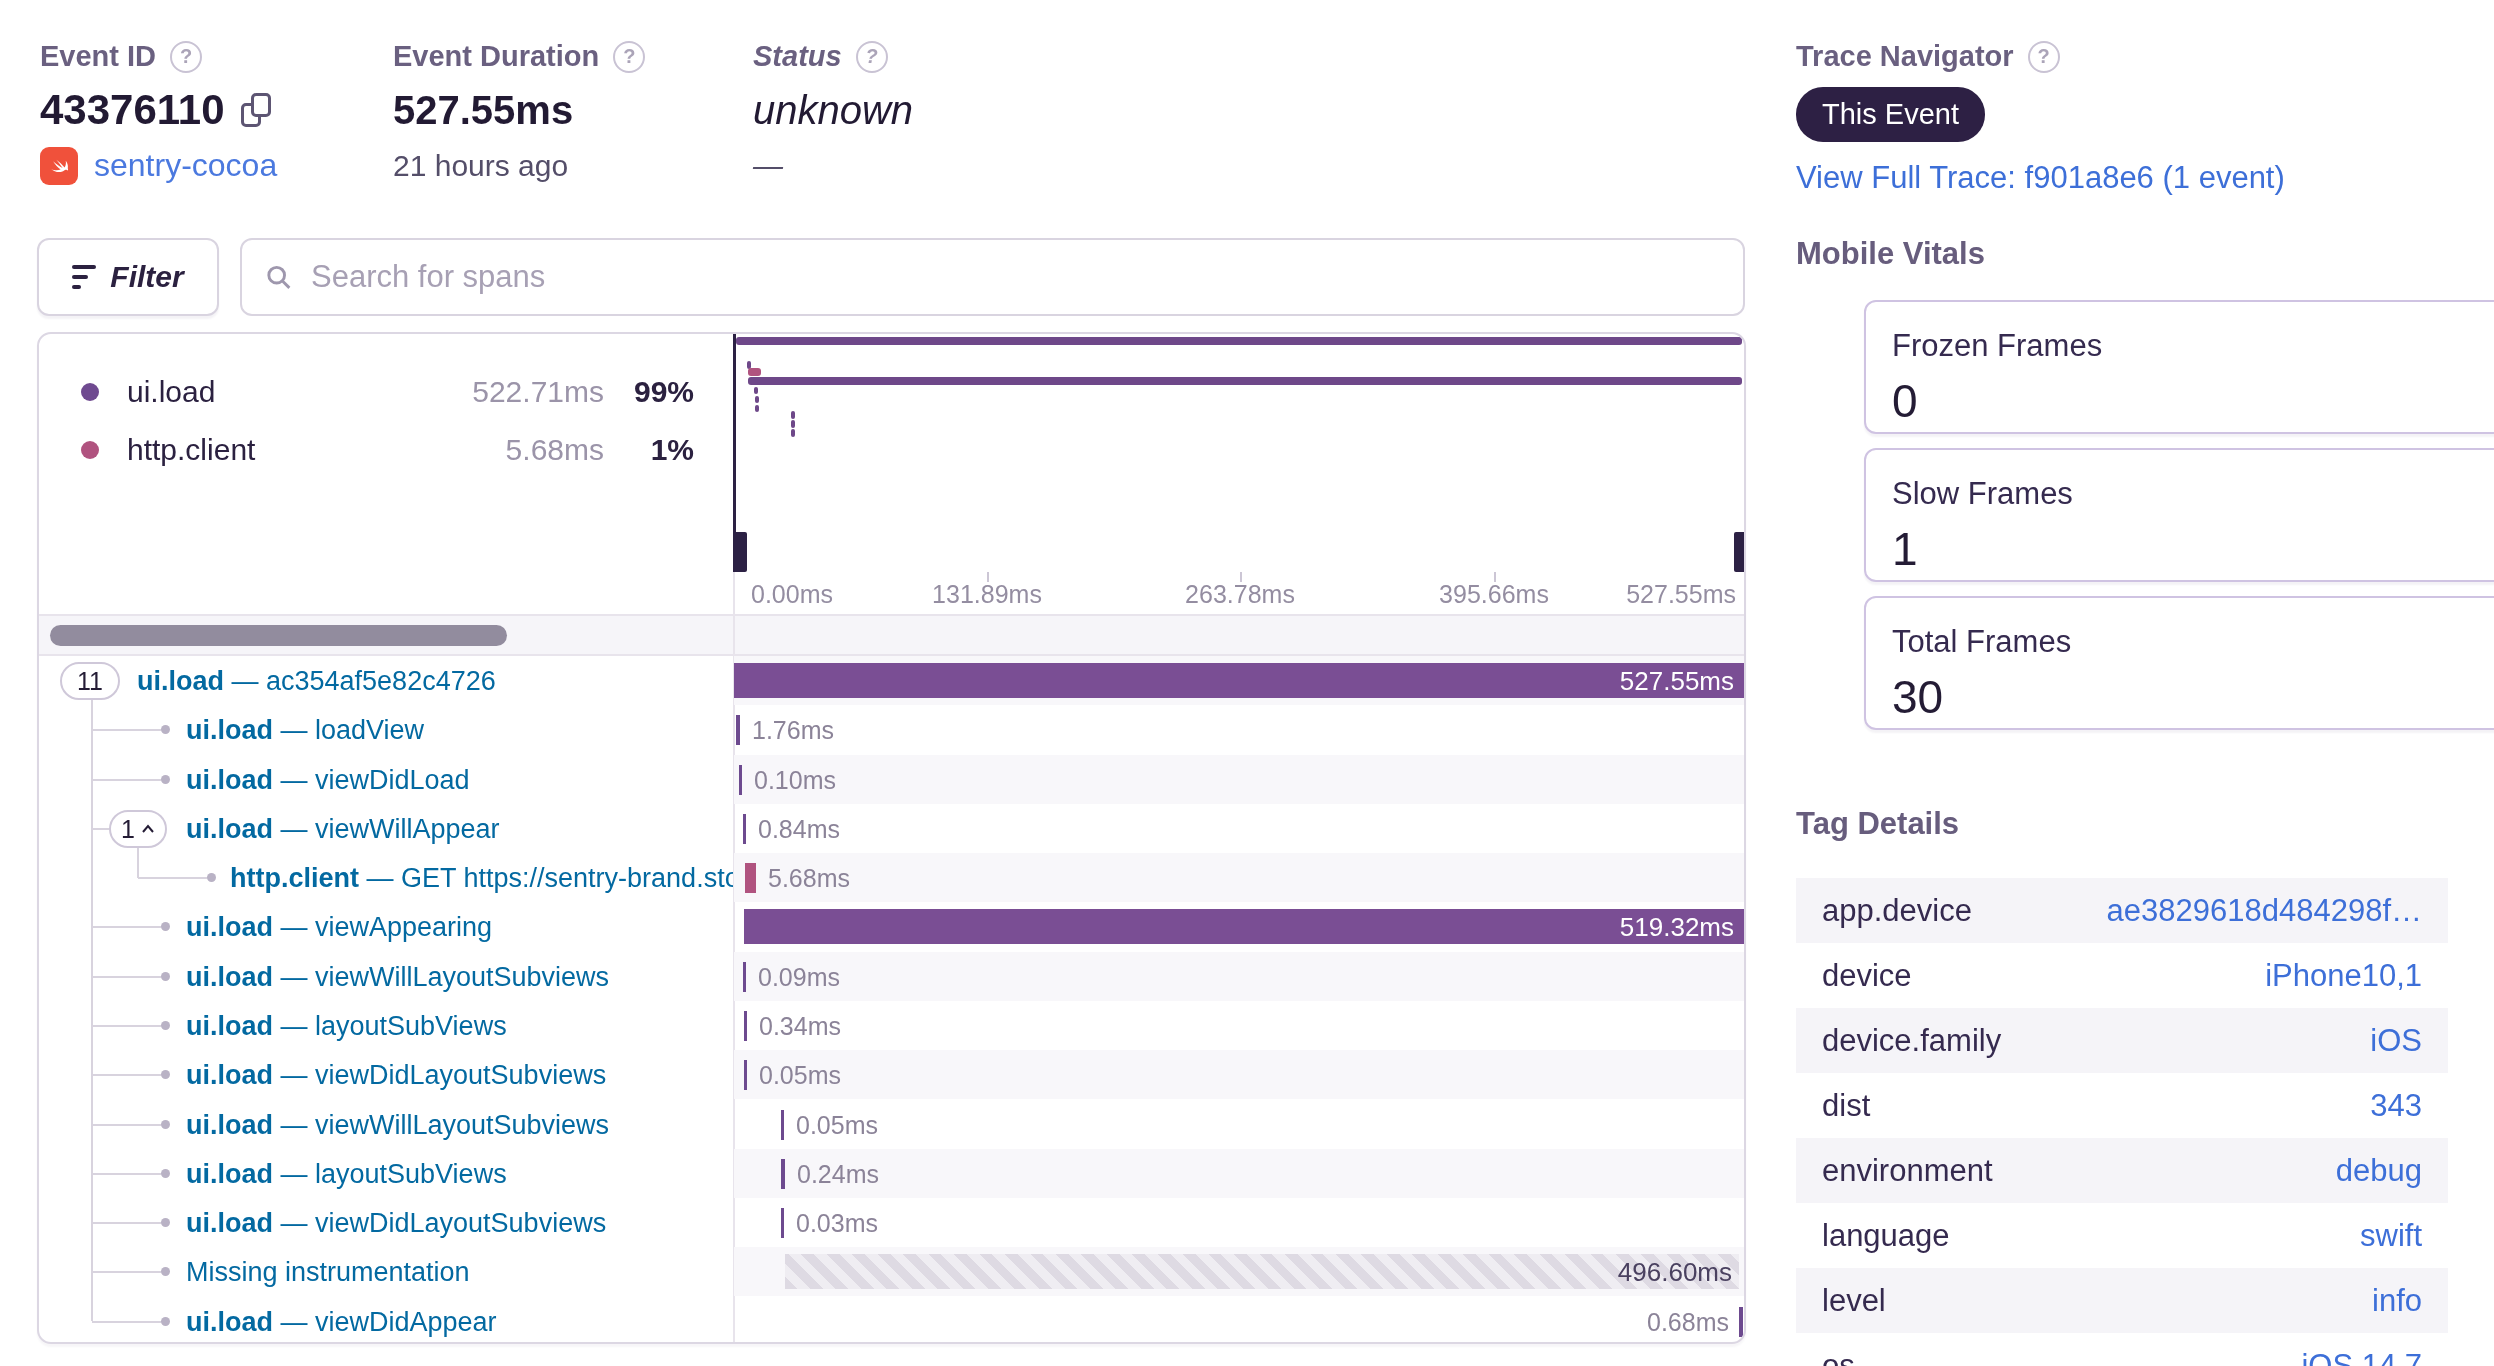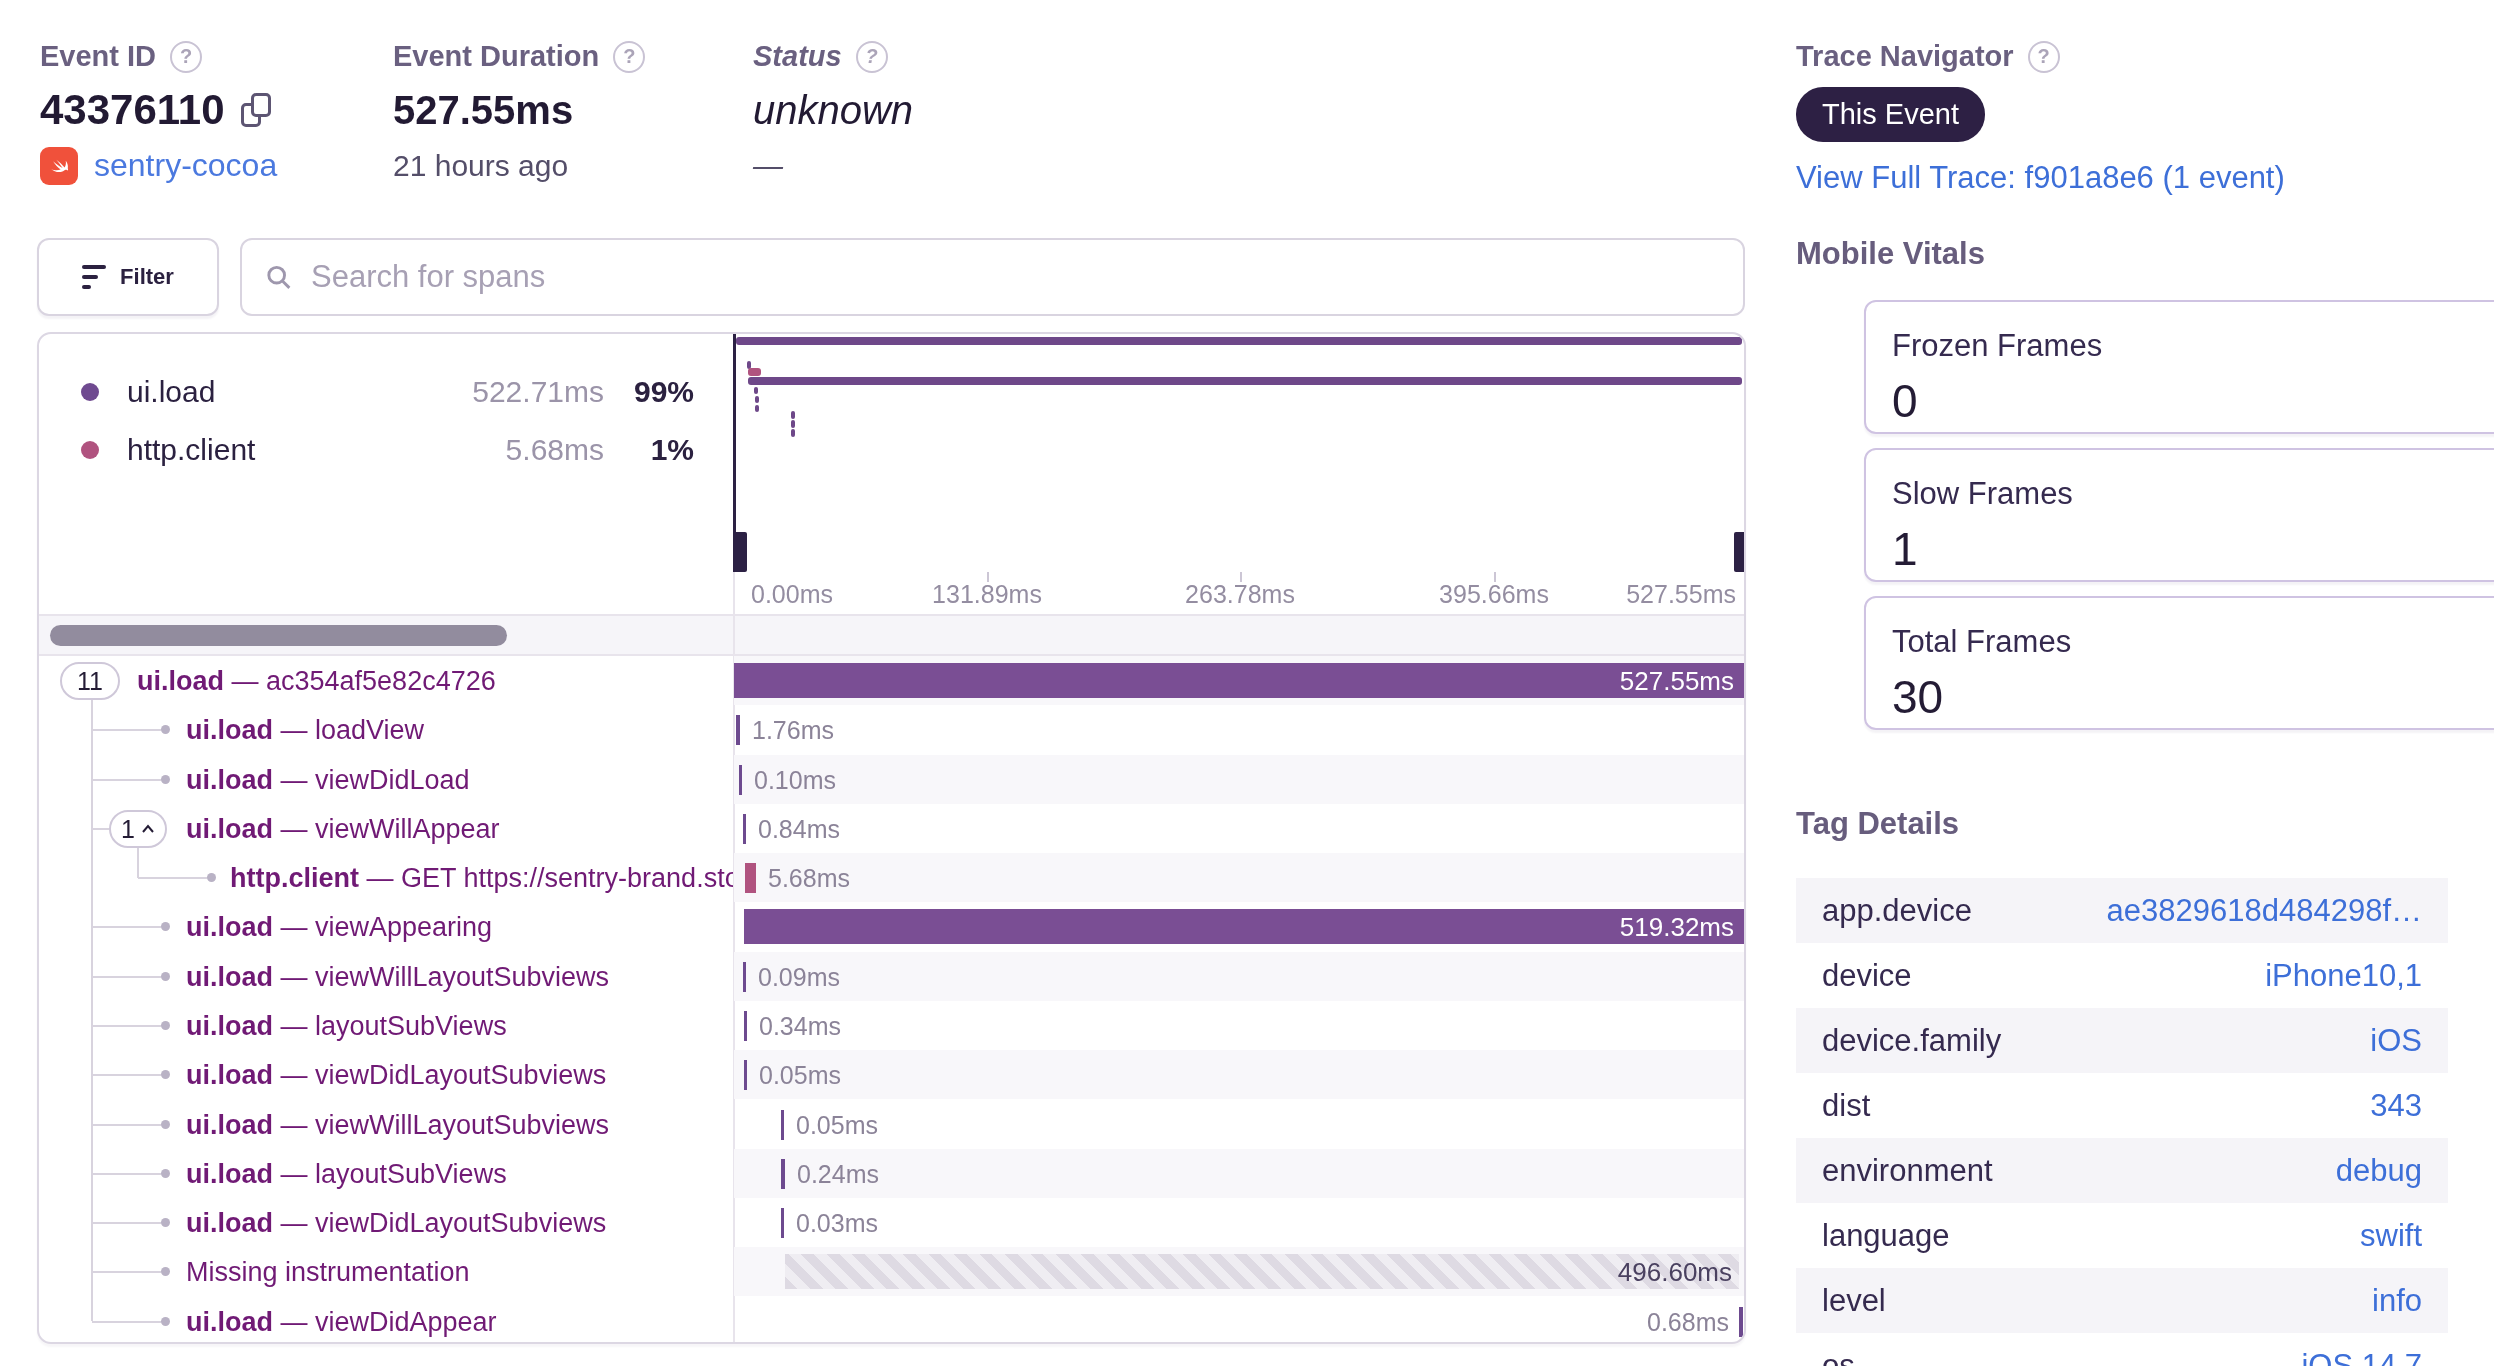--- a/index.html
+++ b/index.html
@@ -22,21 +22,21 @@
   .proj{display:flex;gap:16px;margin-top:12px;}
   .swifticon{width:38px;height:38px;border-radius:9px;background:#f0513b;display:flex;align-items:center;justify-content:center;}
   .projname{font-size:32px;color:#4b79df;}
   .badge{display:inline-block;background:#2d2044;color:#fff;font-size:29px;border-radius:27px;padding:11px 26px;margin-top:14px;}
   .tracelink{margin-top:18px;font-size:31px;color:#3d6fd8;}
 
   
   .filterbtn{position:absolute;left:37px;top:238px;width:182px;height:78px;background:#fff;border:2px solid #d9d4e0;
              border-radius:12px;box-sizing:border-box;display:flex;align-items:center;justify-content:center;gap:14px;
              box-shadow:0 3px 2px rgba(45,0,85,0.05);cursor:pointer;}
-  .filterbtn .txt{font-size:22px;font-weight:700;color:#2b2140;}
+  .filterbtn .txt{font-size:30px;font-weight:700;color:#2b2140;font-style:italic;}
   .flines{display:flex;flex-direction:column;gap:6px;align-items:flex-start;}
   .flines i{display:block;height:4px;background:#2b2140;border-radius:2px;}
   .flines i:nth-child(1){width:24px;}.flines i:nth-child(2){width:16px;}.flines i:nth-child(3){width:9px;}
   .searchbox{position:absolute;left:240px;top:238px;width:1505px;height:78px;border:2px solid #d9d4e0;border-radius:12px;
              box-sizing:border-box;background:#fff;display:flex;align-items:center;padding:0 22px;gap:16px;}
   .searchbox input{border:none;outline:none;font-size:31px;color:#3a3151;width:100%;font-family:"Liberation Sans",sans-serif;background:transparent;}
   .searchbox input::placeholder{color:#a7a0b4;}
 
   
   .panel{position:absolute;left:37px;top:332px;width:1709px;height:1012px;border:2px solid #dcd7e3;border-radius:14px;
@@ -64,21 +64,21 @@
   .rows{position:absolute;left:0;top:322px;width:1709px;height:690px;padding-left:32px;}
   .trunk{position:absolute;width:2px;background:#d8d3de;}
   .row{position:absolute;left:0;width:1709px;height:49px;cursor:pointer;}
   .row-left{position:absolute;left:0;top:0;width:694px;height:100%;overflow:hidden;white-space:nowrap;}
   .row-right{position:absolute;left:695px;top:0;width:1014px;height:100%;}
   .row-right.alt{background:#f8f7fa;}
   .hline{position:absolute;height:2px;background:#d8d3de;}
   .tdot{position:absolute;width:9px;height:9px;border-radius:50%;background:#b9b2c5;}
   .tpill{position:absolute;height:38px;background:#fff;border:2px solid #cfc8d9;border-radius:19px;box-sizing:border-box;
          display:flex;align-items:center;justify-content:center;gap:6px;font-size:25px;color:#241c35;cursor:pointer;}
-  .rowtext{position:absolute;font-size:27px;color:#701a75;top:50%;transform:translateY(-50%);}
+  .rowtext{position:absolute;font-size:27px;color:#0369a1;top:50%;transform:translateY(-50%);}
   .rowtext b{font-weight:700;}
   .bar{position:absolute;}
   .bar.full{top:7px;height:35px;background:#7a4e94;}
   .bar.tick{top:10px;height:30px;background:#6d4a8f;}
   .bar.tick-pink{top:10px;height:30px;background:#b0537f;}
   .bar.hatched{top:7px;height:35px;background:repeating-linear-gradient(45deg,#dedae3 0 9px,#efedf2 9px 18px);}
   .bar-label{position:absolute;top:50%;transform:translateY(-50%);font-size:25px;color:#8b8398;white-space:nowrap;}
   .bar-label.inside{color:#ffffff;font-size:26px;}
   .bar-label.hatch{color:#4a4160;font-size:26px;}
 

